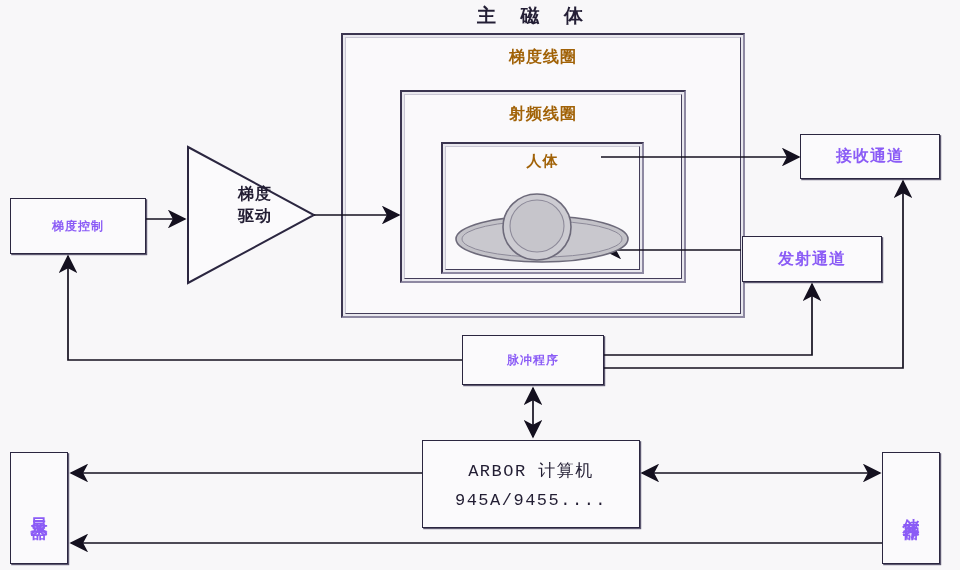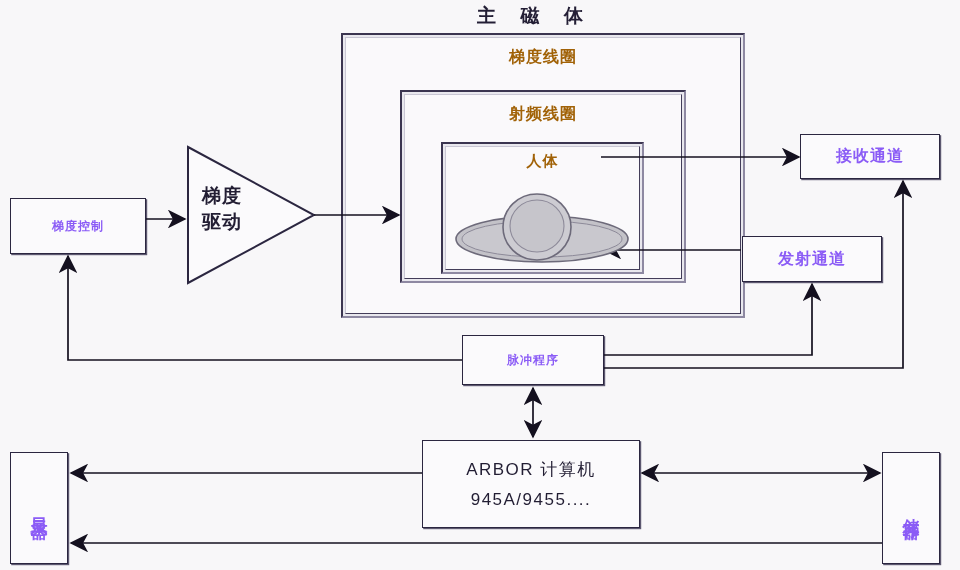--- a/index.html
+++ b/index.html
@@ -65,32 +65,32 @@
   #human-body-figure{
     position:absolute;left:452px;top:192px;width:180px;height:72px;z-index:5;
   }
 
   
   #gradient-driver{
     left:186px;top:145px;width:130px;height:140px;
   }
   #gradient-driver .tri-label{
     position:absolute;left:16px;top:38px;width:70px;
-    font-size:19px;font-weight:700;color:#221d33;line-height:1.35;
-    text-align:left;letter-spacing:1px;
+    font-size:16px;font-weight:700;color:#221d33;line-height:1.35;
+    text-align:right;letter-spacing:1px;
   }
 
   
   #gradient-control{left:10px;top:198px;width:136px;height:56px;font-size:12px;}
   #receive-channel{left:800px;top:134px;width:140px;height:45px;font-size:16px;}
   #transmit-channel{left:742px;top:236px;width:140px;height:46px;font-size:16px;}
   #pulse-program{left:462px;top:335px;width:142px;height:50px;font-size:12px;}
   #arbor-computer{left:422px;top:440px;width:218px;height:88px;
         flex-direction:column;gap:9px;font-size:17px;
-        font-family:Liberation Sans, sans-serif;font-weight:400;}
+        font-family:Liberation Mono, monospace;font-weight:400;}
   #arbor-computer .ln{letter-spacing:1.5px;color:#221d33;}
 
   .vert{
     writing-mode:vertical-rl;text-orientation:upright;
     letter-spacing:3px;line-height:1;
   }
   #display-unit{left:10px;top:452px;width:58px;height:112px;font-size:17px;}
   #storage-unit{left:882px;top:452px;width:58px;height:112px;font-size:17px;}
 </style>
 </head>

